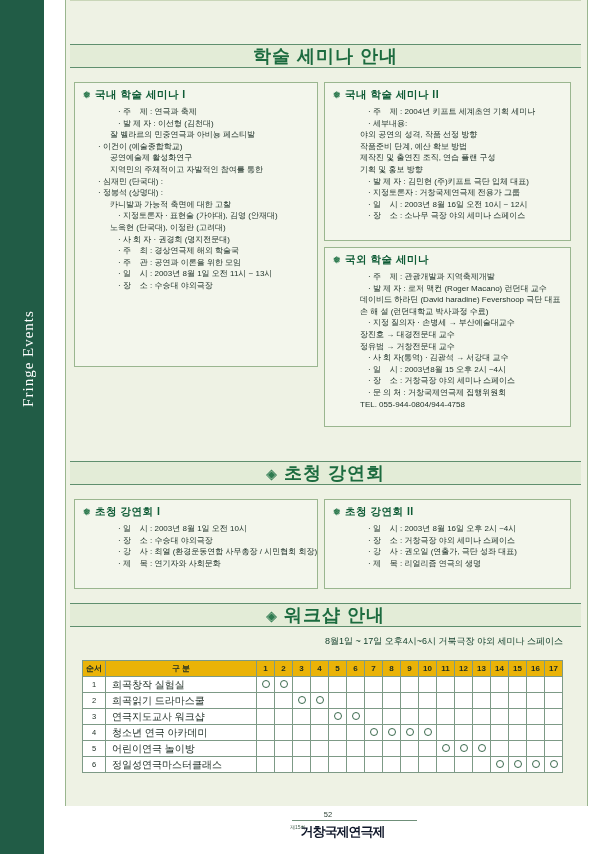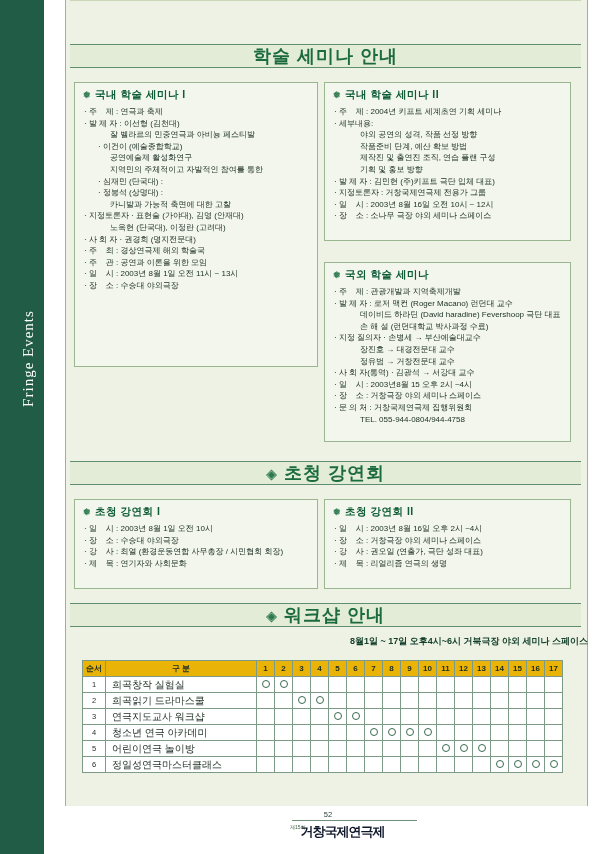--- a/index.html
+++ b/index.html
@@ -88,31 +88,31 @@
     margin-right:4px;
   }
   .box-body{
     padding:1px 7px 6px 9px;
     font-size:8px;
     line-height:1.45;
     color:#20332a;
     font-family:"Liberation Sans", sans-serif;
   }
   .ln{white-space:pre;}
-  .ind1{padding-left:0px;}
+  .ind1{padding-left:0px;margin-left:34px;}
   .ind2{padding-left:14px;}
   .ind3{padding-left:26px;}
 
   
   .ws-note{
     position:absolute;
-    right:16px;
+    right:41px;
     font-size:9px;
     color:#14402c;
-    font-weight:bold;
+    font-weight:normal;
   }
   table.ws{
     position:absolute;
     border-collapse:collapse;
     font-size:7.5px;
     color:#1b2b22;
     background:#ffffff;
   }
   table.ws th, table.ws td{
     border:1px solid #7d9a86;
@@ -206,21 +206,21 @@
         <div class="ln ind3">작품준비 단계, 예산 확보 방법</div>
         <div class="ln ind3">제작진 및 출연진 조직, 연습 플랜 구성</div>
         <div class="ln ind3">기획 및 홍보 방향</div>
         <div class="ln ind1">· 발 제 자 : 김민현 (주)키프트 극단 입체 대표)</div>
         <div class="ln ind1">· 지정토론자 : 거창국제연극제 전용가 그룹</div>
         <div class="ln ind1">· 일    시 : 2003년 8월 16일 오전 10시 ~ 12시</div>
         <div class="ln ind1">· 장    소 : 소나무 극장 야외 세미나 스페이스</div>
       </div>
     </div>
 
-    <div class="box" style="left:272px;top:262px;width:245px;height:178px;">
+    <div class="box" style="left:272px;top:247px;width:245px;height:178px;">
       <div class="box-title">
         <span class="bullet">❅</span><span>국외 학술 세미나</span>
       </div>
       <div class="box-body">
         <div class="ln ind1">· 주    제 : 관광개발과 지역축제개발</div>
         <div class="ln ind1">· 발 제 자 : 로저 맥컨 (Roger Macano) 런던대 교수</div>
         <div class="ln ind3">데이비드 하라딘 (David haradine) Fevershoop 극단 대표</div>
         <div class="ln ind3">손 해 설 (런던대학교 박사과정 수료)</div>
         <div class="ln ind1">· 지정 질의자 · 손병세 → 부산예술대교수</div>
         <div class="ln ind3">장진호 → 대경전문대 교수</div>

